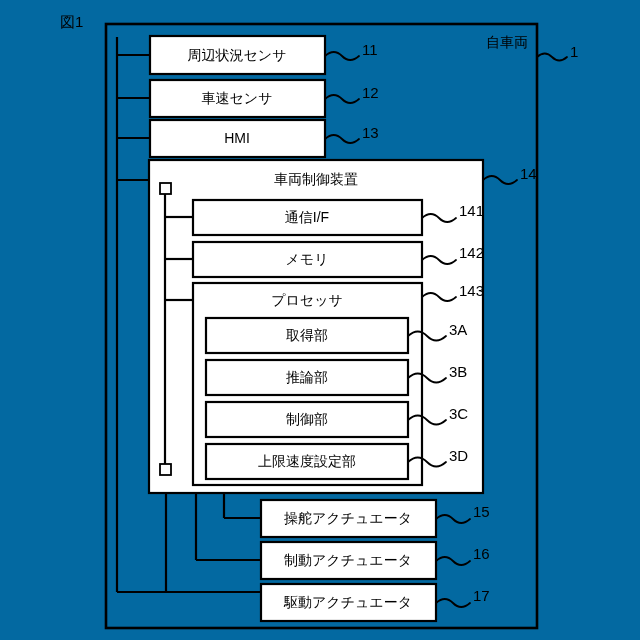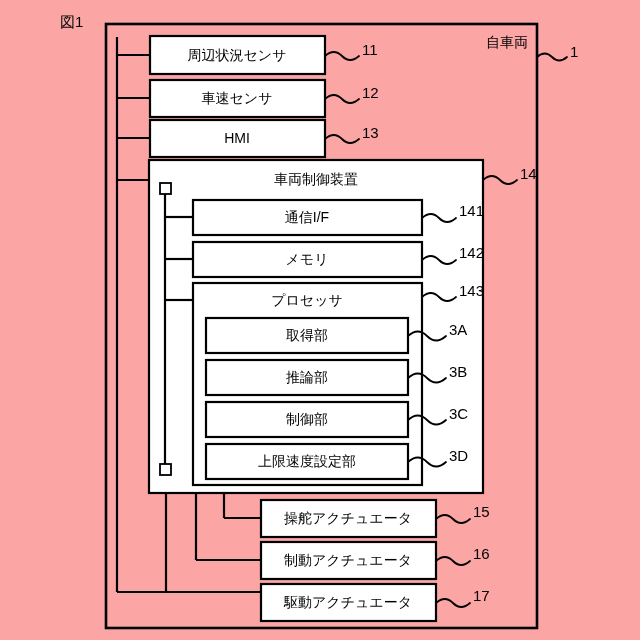--- a/index.html
+++ b/index.html
@@ -1,18 +1,18 @@
 <!DOCTYPE html>
 <html><head>
 <meta charset="utf-8">
 <style>
   html,body{margin:0;padding:0;background:#ffffff;}
   body{width:640px;height:640px;overflow:hidden;
        font-family:"Liberation Sans","DejaVu Sans",sans-serif;}
-  #stage{position:relative;width:640px;height:640px;background:#fca5a5;}
+  #stage{position:relative;width:640px;height:640px;background:#0369a1;}
   svg{position:absolute;left:0;top:0;width:640px;height:640px;display:block;}
   .bx{fill:#ffffff;stroke:#000000;stroke-width:2.2;}
   .bx-outer{fill:none;stroke:#000000;stroke-width:2.6;}
   .ln{stroke:#000000;stroke-width:2.2;fill:none;}
   .sq{fill:#ffffff;stroke:#000000;stroke-width:1.8;}
   .lead{stroke:#000000;stroke-width:1.8;fill:none;stroke-linecap:round;}
   .tx{font-family:"Liberation Sans","DejaVu Sans",sans-serif;
       fill:#000;font-size:14px;text-anchor:middle;dominant-baseline:middle;}
   .tx-ref{font-family:"Liberation Sans","DejaVu Sans",sans-serif;
       fill:#000;font-size:15px;text-anchor:start;dominant-baseline:middle;}

